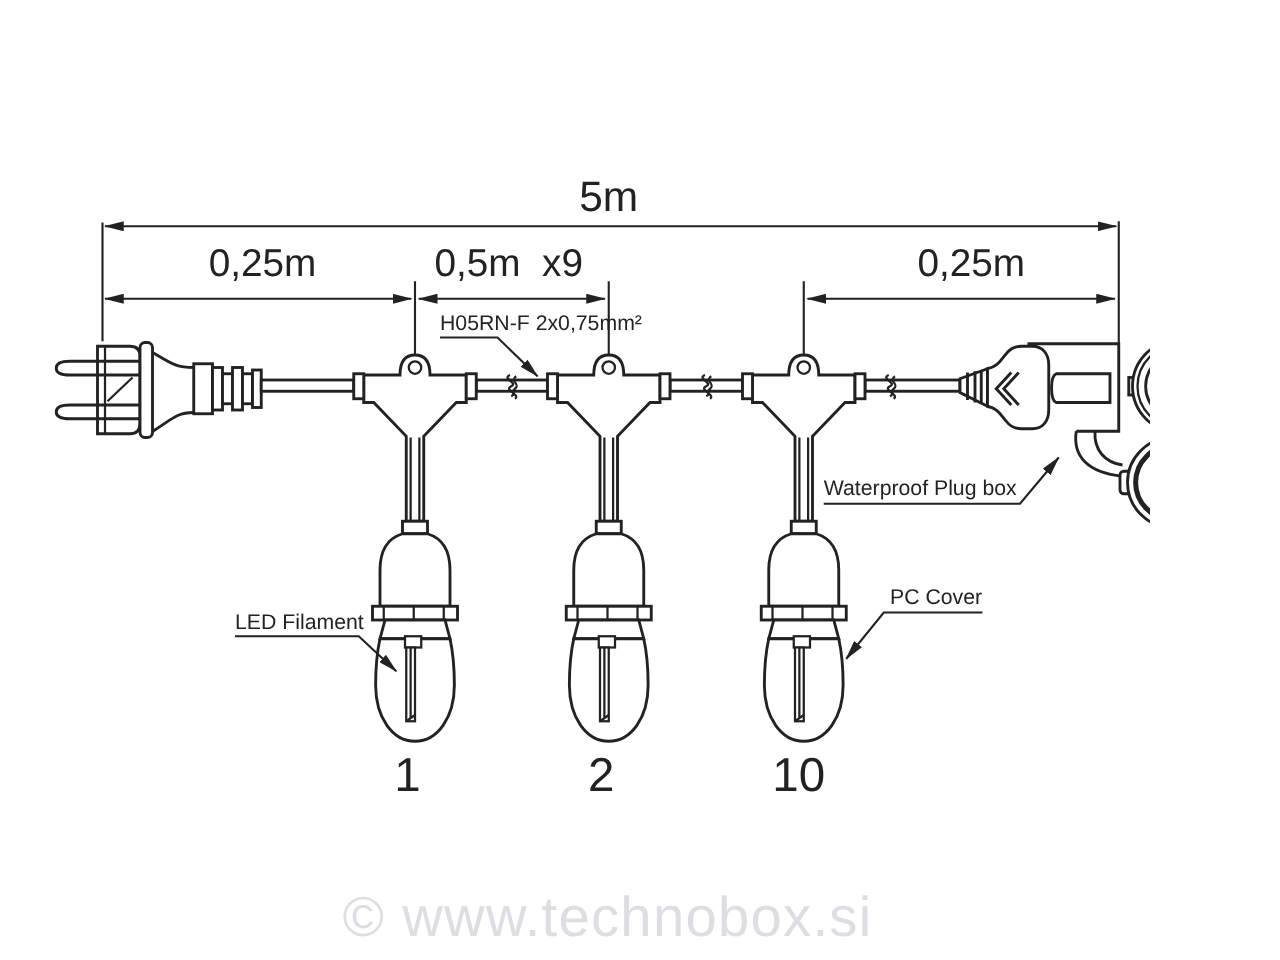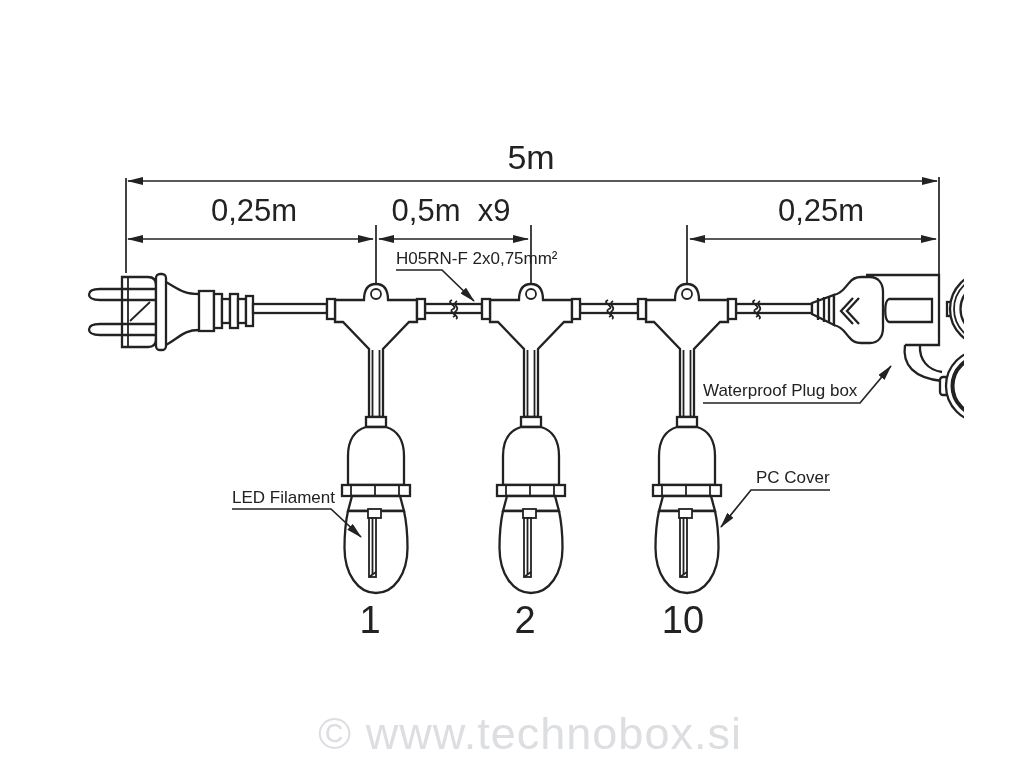--- a/index.html
+++ b/index.html
@@ -1,17 +1,17 @@
 <!DOCTYPE html>
 <html><head>
 <meta charset="utf-8">
 <style>
   html,body{margin:0;padding:0;background:#ffffff;}
   .stage{position:relative;width:920px;height:768px;background:#ffffff;overflow:hidden;
-         font-family:"Liberation Sans", sans-serif;margin-left:44px;}
+         font-family:"Liberation Sans", sans-serif;}
   svg{display:block;}
   svg text{white-space:pre;fill:#222222;}
   .t-dim-lg{font-size:34px;}
   .t-dim{font-size:31px;}
   .t-small{font-size:17px;}
   .t-num{font-size:38px;}
   .t-mark{font-size:45px;fill:#dcdee1;letter-spacing:1px;}
   .ln{stroke:#222222;fill:none;}
   .w22{stroke-width:2.3;}
   .w18{stroke-width:1.8;}

